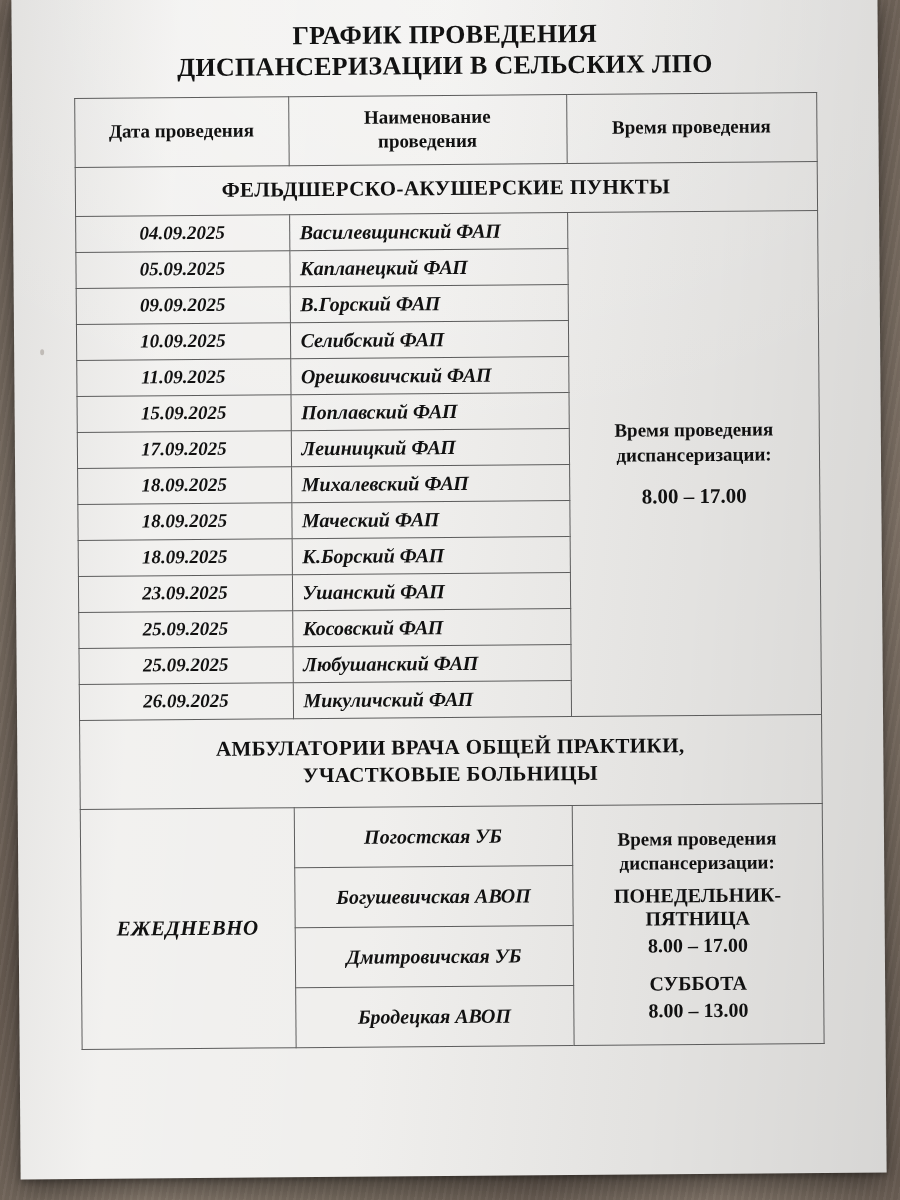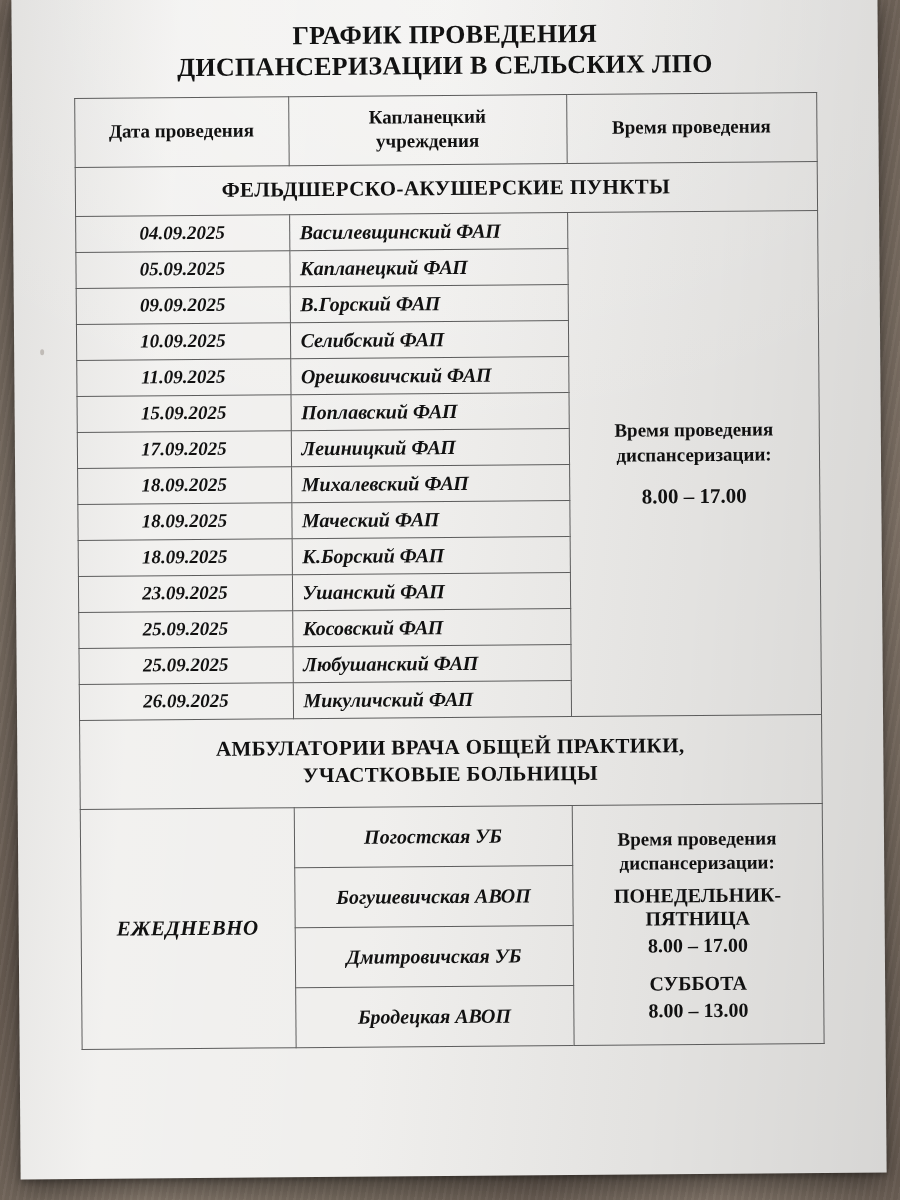--- a/index.html
+++ b/index.html
@@ -201,22 +201,22 @@
     <table class="schedule">
       <colgroup>
         <col class="c-date">
         <col class="c-name">
         <col class="c-time">
       </colgroup>
       <tbody>
         <tr>
           <td class="hdr">Дата проведения</td>
           <td class="hdr">
-            <span>Капланецкий</span><br>
-            <span>учреждения</span>
+            <span>Наименование</span><br>
+            <span>проведения</span>
           </td>
           <td class="hdr">Время проведения</td>
         </tr>
 
         <tr>
           <td class="section-title" colspan="3">ФЕЛЬДШЕРСКО-АКУШЕРСКИЕ ПУНКТЫ</td>
         </tr>
 
         <tr>
           <td class="date-cell">04.09.2025</td>

